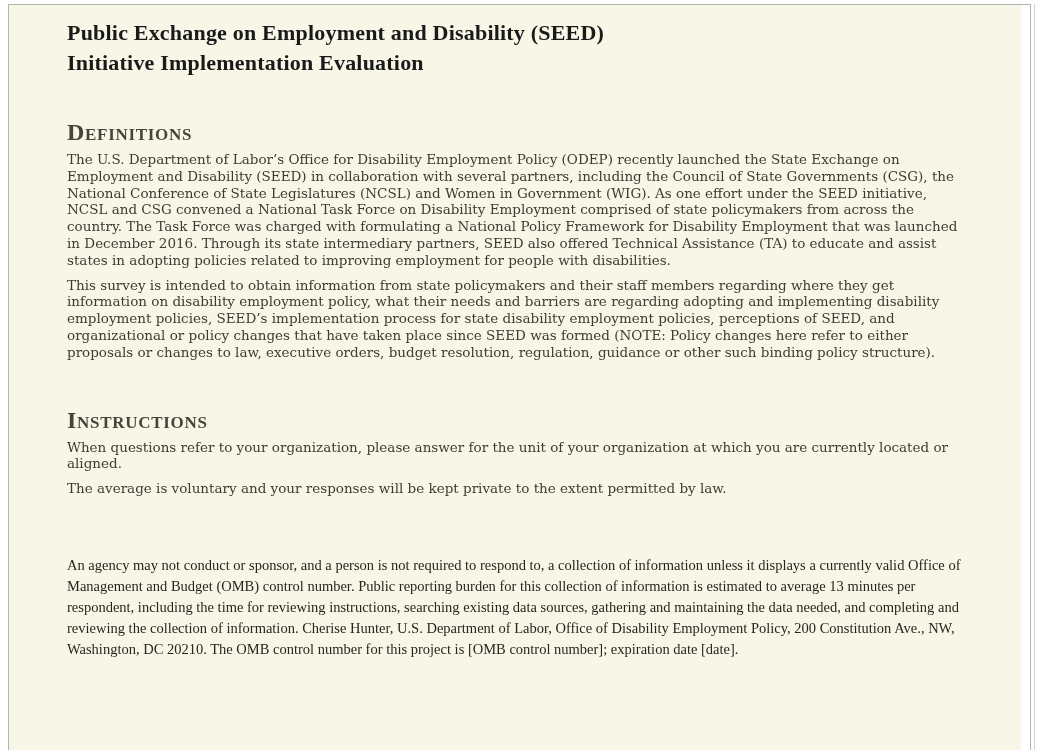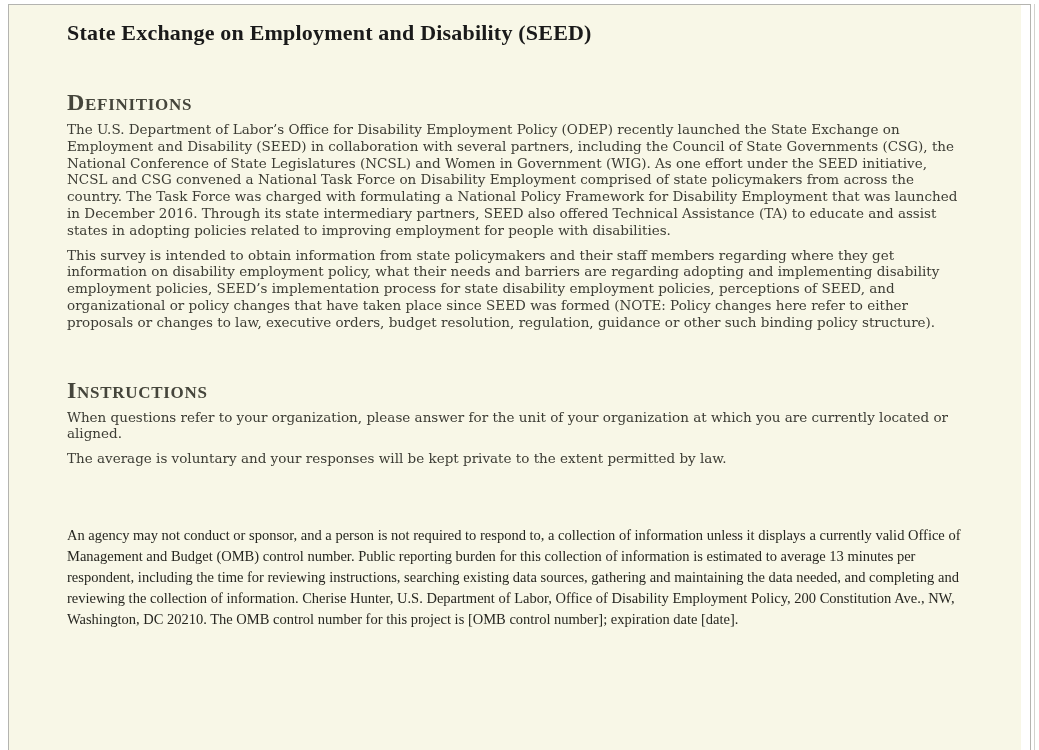--- a/index.html
+++ b/index.html
@@ -87,21 +87,22 @@
   }
 </style>
 </head>
 <body>
 
 <div class="window-frame">
   <div class="page">
     <div class="content">
 
       <h1 class="survey-title">
-        <span>State Exchange on Employment and Disability (SEED)</span>
+        <span>Public Exchange on Employment and Disability (SEED)</span>
+        <span>Initiative Implementation Evaluation</span>
       </h1>
 
       <h2 class="section-heading heading-definitions">Definitions</h2>
 
       <p class="body-para first-after-heading">The U.S. Department of Labor’s Office for Disability Employment Policy (ODEP) recently launched the State Exchange on Employment and Disability (SEED) in collaboration with several partners, including the Council of State Governments (CSG), the National Conference of State Legislatures (NCSL) and Women in Government (WIG).  As one effort under the SEED initiative, NCSL and CSG convened a National Task Force on Disability Employment comprised of state policymakers from across the country. The Task Force was charged with formulating a National Policy Framework for Disability Employment that was launched in December 2016.  Through its state intermediary partners, SEED also offered Technical Assistance (TA) to educate and assist states in adopting policies related to improving employment for people with disabilities.</p>
 
       <p class="body-para">This survey is intended to obtain information from state policymakers and their staff members regarding where they get information on disability employment policy, what their needs and barriers are regarding adopting and implementing disability employment policies, SEED’s implementation process for state disability employment policies, perceptions of SEED, and organizational or policy changes that have taken place since SEED was formed (NOTE: Policy changes here refer to either proposals or changes to law, executive orders, budget resolution, regulation, guidance or other such binding policy structure).</p>
 
 
       <h2 class="section-heading heading-instructions">Instructions</h2>

